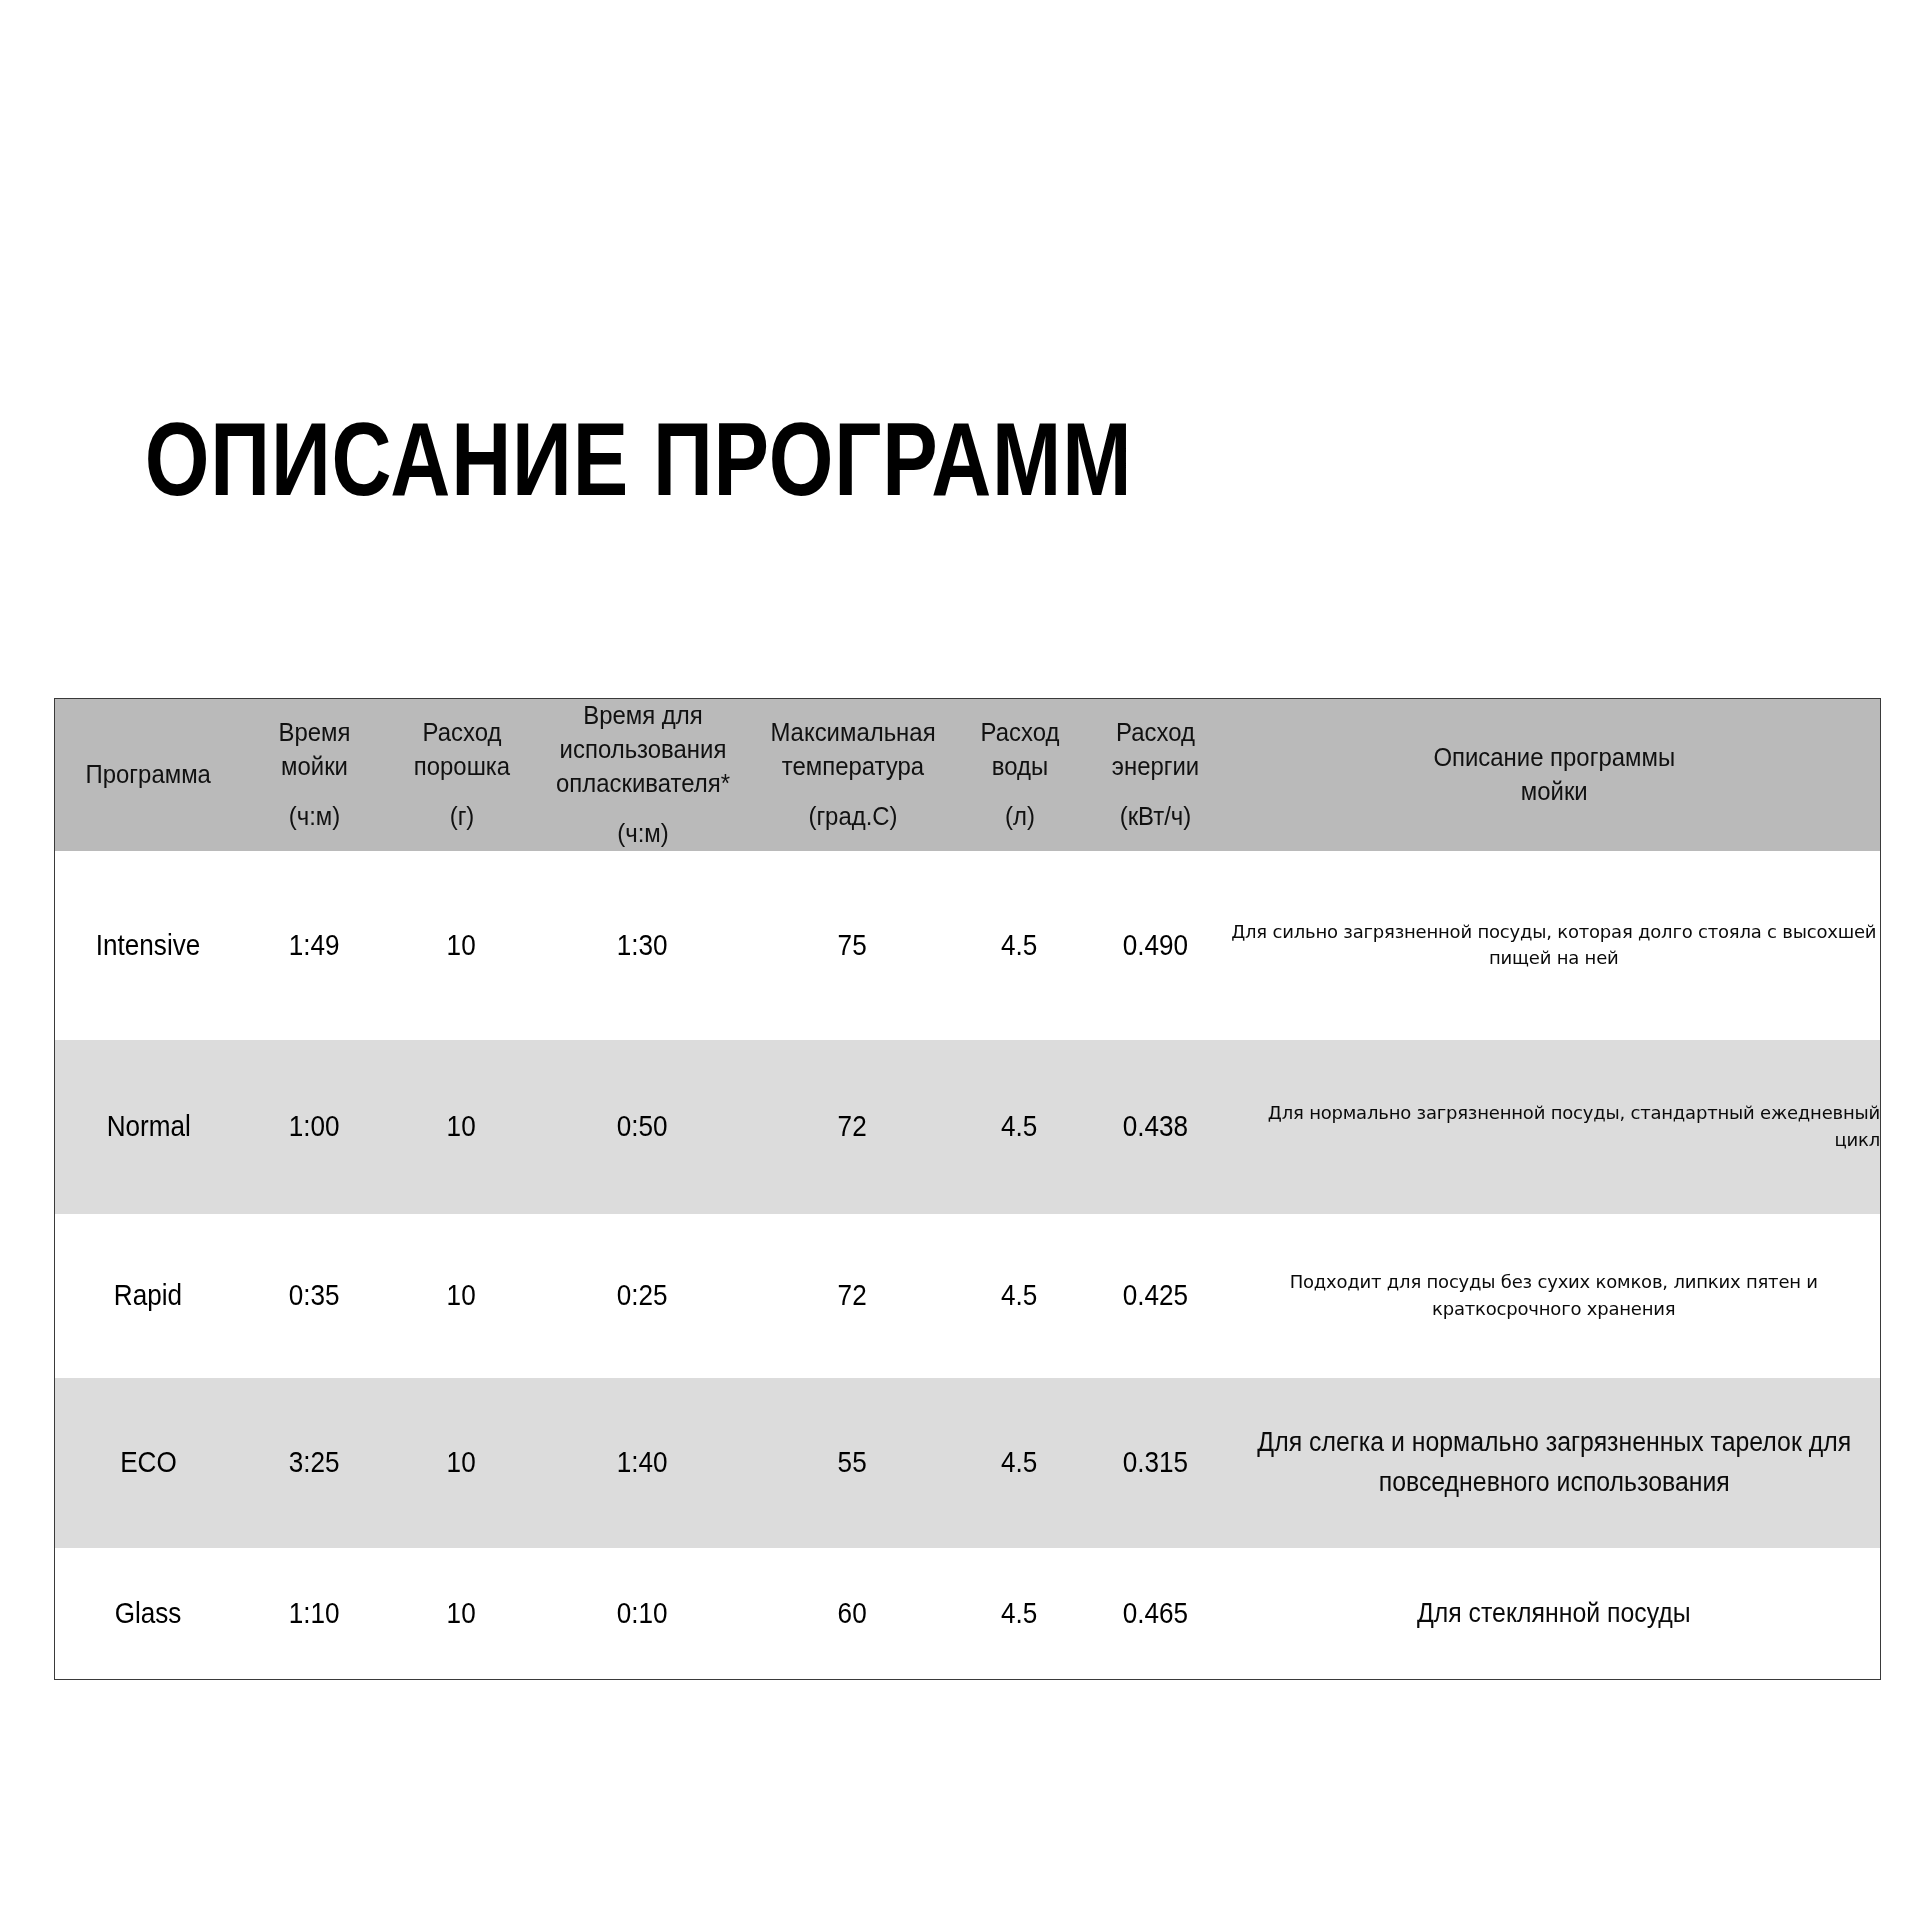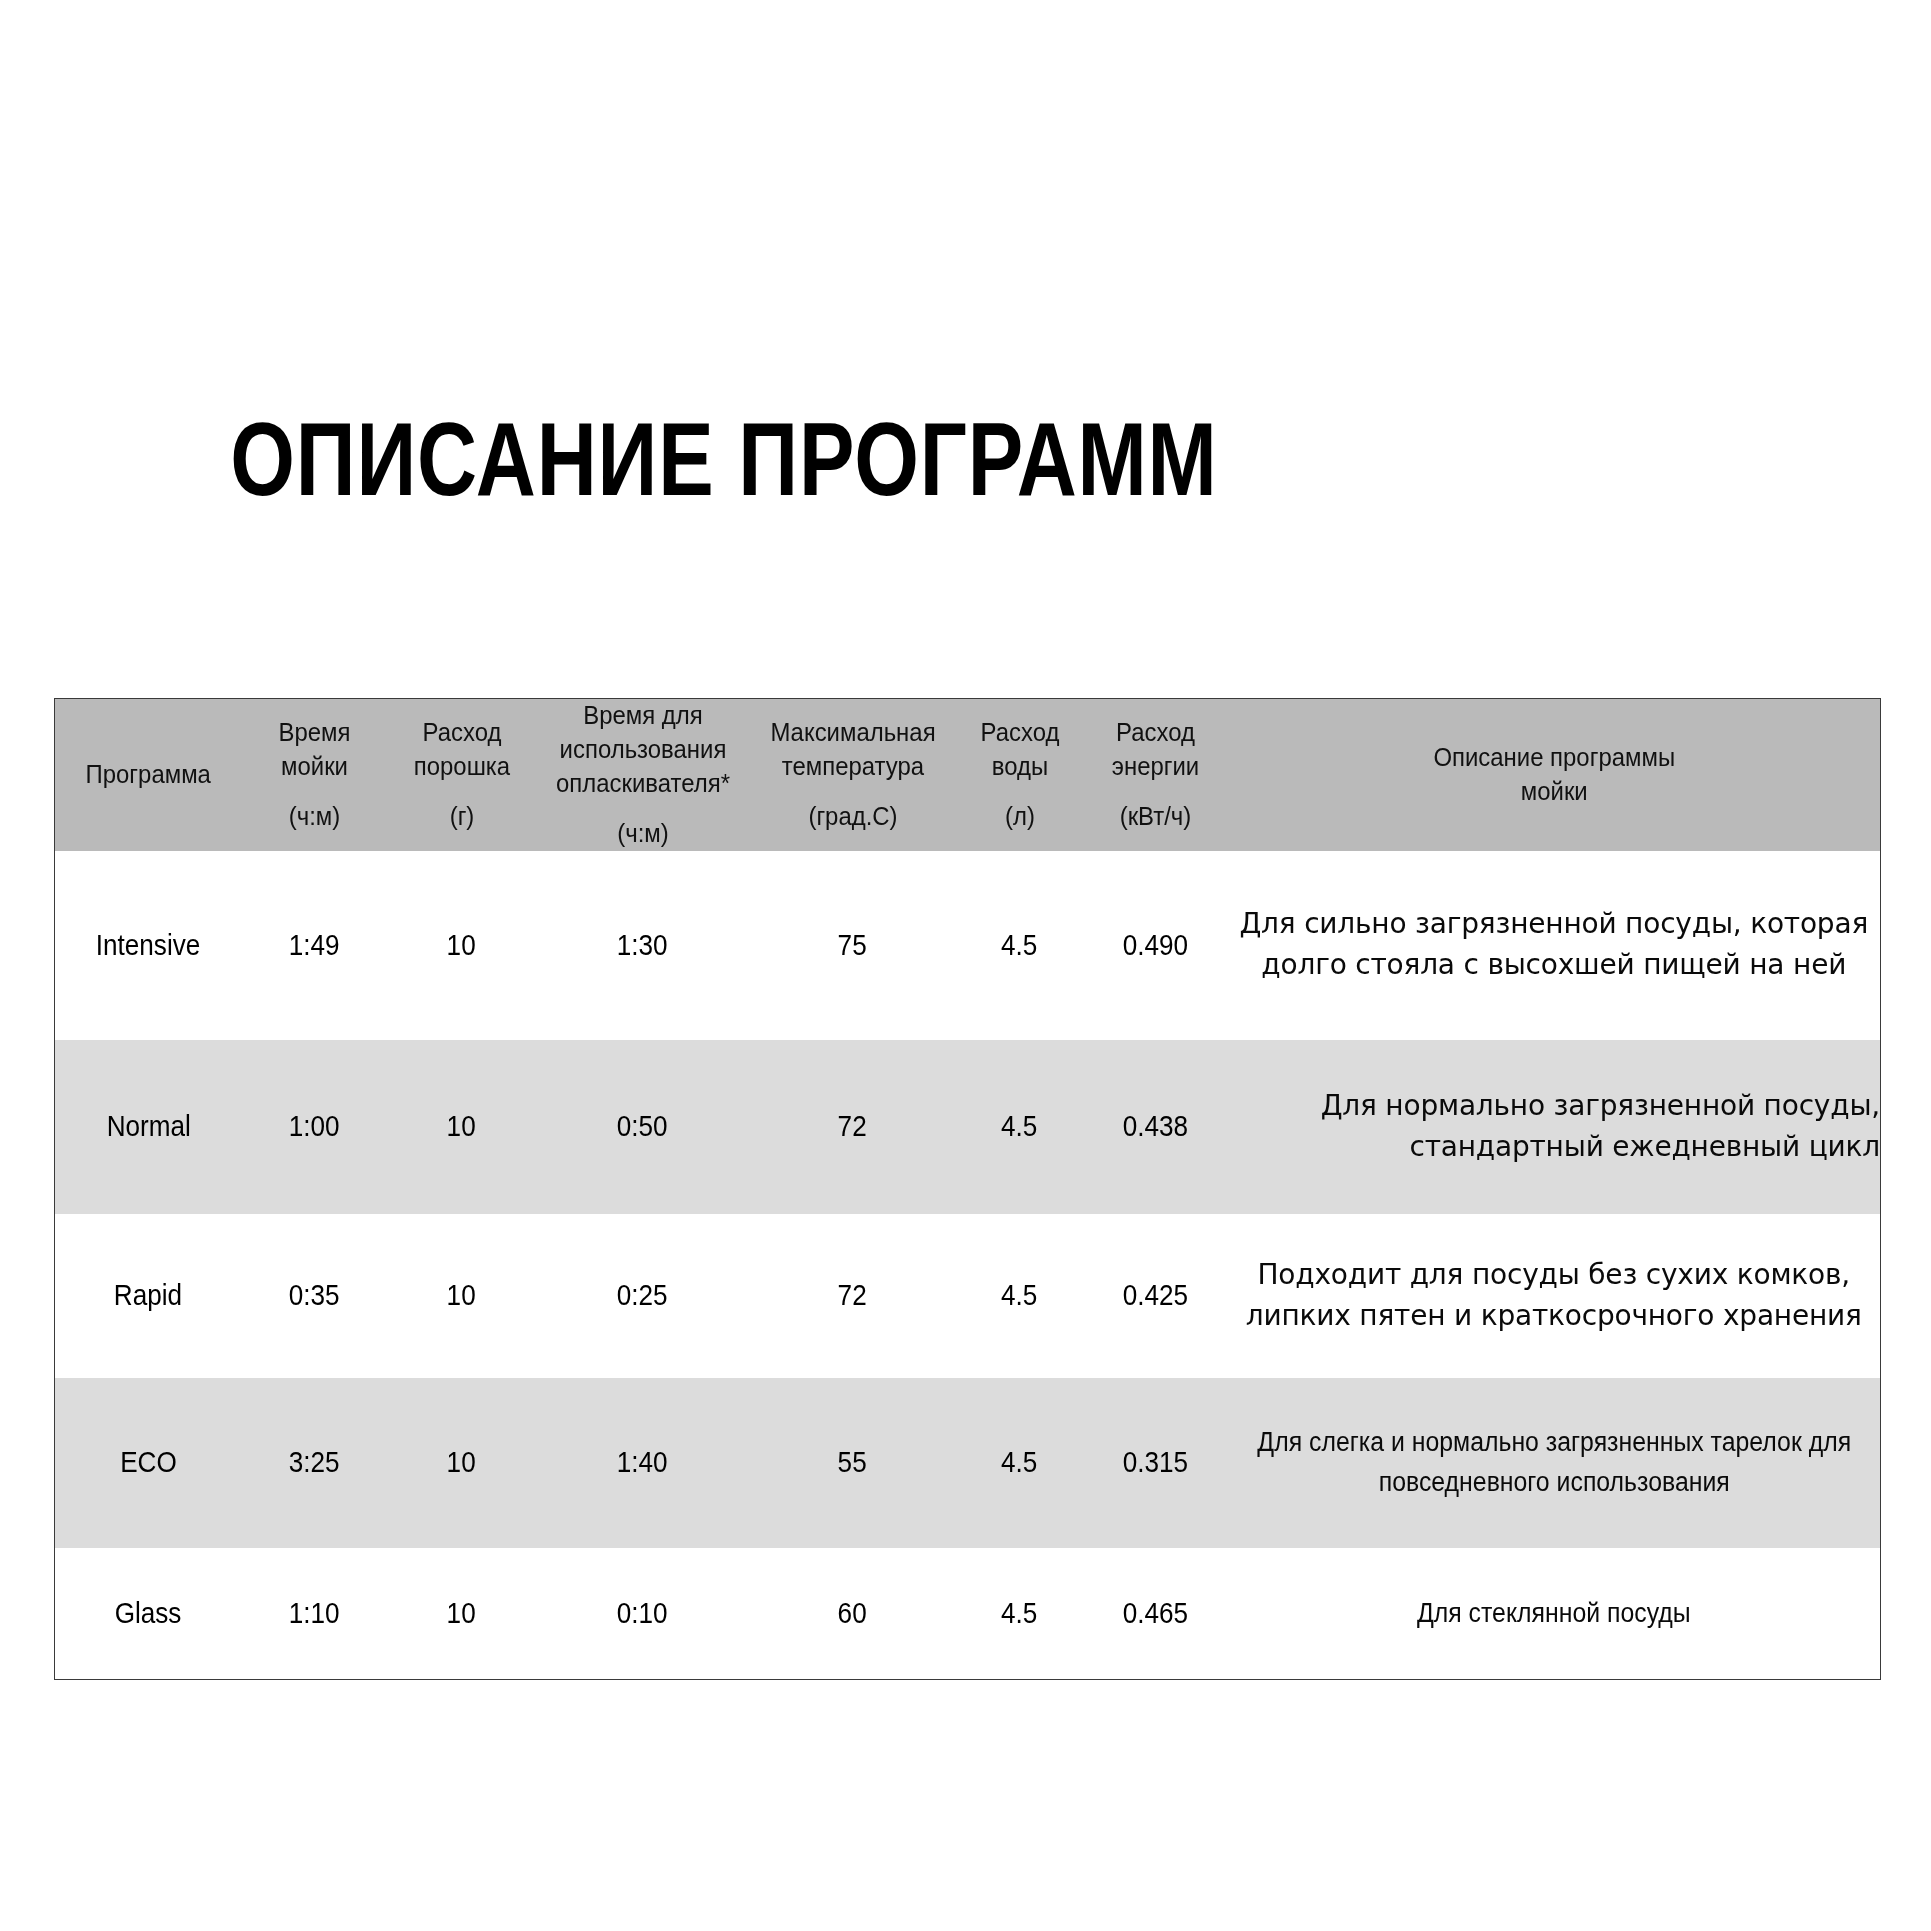--- a/index.html
+++ b/index.html
@@ -13,21 +13,21 @@
     color: #000000;
     position: relative;
     overflow: hidden;
   }
 
   
   #title-wrap {
     position: absolute;
     left: 0; top: 407px;
     width: 1448px;
-    text-align: center;
+    text-align: left;
   }
   #page-title {
     font-family: "Liberation Sans", sans-serif;
     font-weight: bold;
     font-size: 104px;
     line-height: 1.0;
     letter-spacing: 1px;
     transform: scaleX(0.80);
     transform-origin: center center;
     white-space: nowrap;
@@ -86,21 +86,21 @@
   
   td.desc {
     font-size: 28.5px;
     line-height: 1.46;
     text-align: center;
     padding: 9.7px 33px 9.7px 29px;
     color: #0a0a0a;
   }
   td.desc.wide-font {
     font-family: "DejaVu Sans", sans-serif;
-    font-size: 28px;
+    font-size: 18px;
     letter-spacing: -0.2px;
   }
   td.desc.cond-font {
     font-family: "Liberation Sans", sans-serif;
     font-size: 27px;
   }
   td.desc.cond-font .cond {
     display: inline-block;
     transform: scaleX(0.92);
   }

